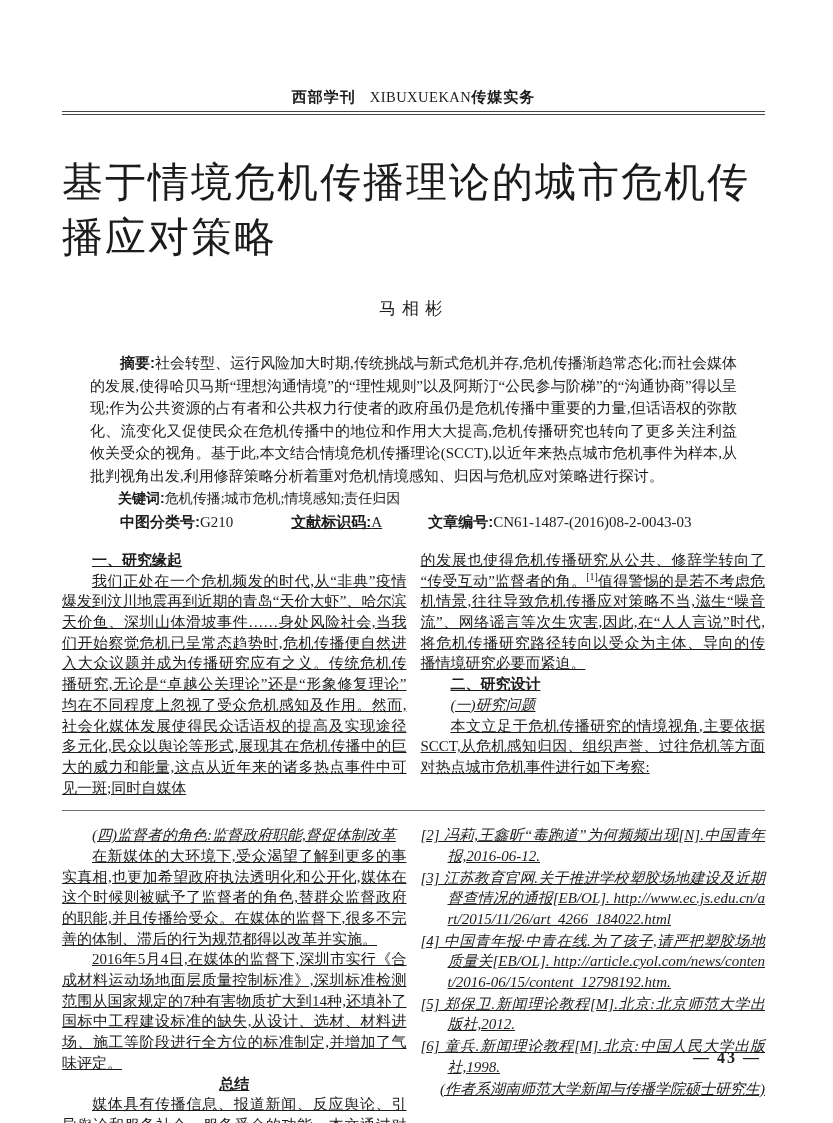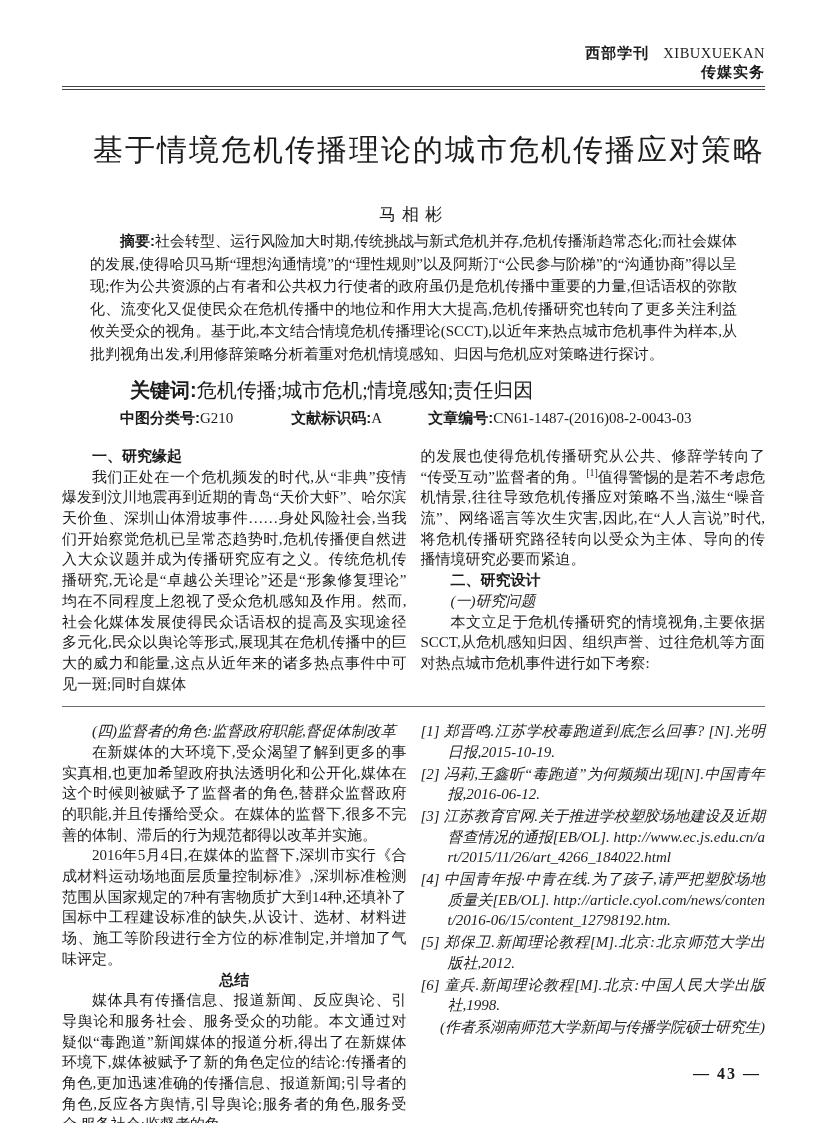--- a/index.html
+++ b/index.html
@@ -9,69 +9,68 @@
     margin:0 auto;
     background:#ffffff;
     color:#1c1c1c;
     font-family:"Liberation Serif","DejaVu Serif",serif;
     overflow:hidden;
     box-sizing:border-box;
     padding:0 68px 0 62px;
   }
   
   .running-head{
-    margin-top:44px;
-    display:flex;justify-content:flex-start;align-items:flex-end;
+    margin-top:88px;
+    display:flex;justify-content:center;align-items:flex-end;
     font-size:15px;
-    flex-direction:column;
   }
   .rh-left{display:flex;align-items:baseline;gap:14px;}
   .rh-cn{font-family:"Liberation Sans","DejaVu Sans",sans-serif;font-weight:bold;letter-spacing:1px;}
   .rh-en{font-size:14.5px;letter-spacing:.5px;}
   .rh-right{font-family:"Liberation Sans","DejaVu Sans",sans-serif;font-weight:bold;letter-spacing:1px;}
   .head-rule{margin-top:4px;height:2px;border-top:1px solid #444;border-bottom:1px solid #444;}
   
   .art-title{
     margin:40px 0 0 0;
-    text-align:right;
-    font-size:30px;font-weight:500;letter-spacing:2px;
+    text-align:left;
+    font-size:41px;font-weight:500;letter-spacing:2px;
   }
   .art-author{margin-top:32px;text-align:center;font-size:17px;letter-spacing:6px;}
   
-  .abs-block{margin-top:4px;padding:0 28px;font-size:15px;line-height:1.5;text-align:justify;}
+  .abs-block{margin-top:32px;padding:0 28px;font-size:15px;line-height:1.5;text-align:justify;}
   .abs-p{margin:0;text-indent:2em;}
   .b-label{font-family:"Liberation Sans","DejaVu Sans",sans-serif;font-weight:bold;}
-  .kw-line{margin-top:12px;padding:0 28px;font-size:20px;text-indent:2em;}
+  .kw-line{margin-top:3px;padding:0 28px;font-size:14px;text-indent:2em;}
   .meta-line{margin-top:5px;padding:0 28px 0 28px;font-size:15px;text-indent:2em;}
   .meta-line .gap1{margin-right:58px;}
-  .meta-line .gap2{margin-right:46px;}
+  .meta-line .gap2{margin-right:46px;text-decoration:underline;}
   
   .cols{display:flex;gap:14px;margin-top:18px;}
-  .col{flex:1 1 0;font-size:15px;line-height:1.38;text-align:justify;}
+  .col{flex:1 1 0;font-size:15px;line-height:1.38;text-align:justify;text-decoration:underline;}
   .col p{margin:0;text-indent:2em;}
   .col p.no-indent{text-indent:0;}
   .sec-h{font-family:"Liberation Sans","DejaVu Sans",sans-serif;font-weight:bold;text-indent:2em;margin:0;}
   .kai{font-style:italic;}
   .center-h{font-family:"Liberation Sans","DejaVu Sans",sans-serif;font-weight:bold;text-align:center;text-indent:0 !important;margin:2px 0;}
   sup.cite{font-size:10px;line-height:0;}
   .section-divider{border:none;border-top:1px solid #6e6e6e;margin:12px 0 0 0;}
   .lower{margin-top:14px;}
   
   .ref-h{font-family:"Liberation Sans","DejaVu Sans",sans-serif;font-weight:bold;margin:16px 0 2px 0;text-indent:0 !important;}
   ul.refs{list-style:none;margin:0;padding:0;}
   ul.refs li{
     font-style:italic;
     padding-left:1.8em;text-indent:-1.8em;
     margin:0 0 1px 0;
     word-break:break-all;
   }
   .author-note{margin-top:16px;text-align:right;font-style:italic;text-indent:0 !important;}
   
   .page-num{
-    position:absolute;right:72px;bottom:40px;
+    position:absolute;right:72px;bottom:56px;
     font-size:16px;font-weight:bold;letter-spacing:2px;
   }
 </style>
 </head>
 <body>
 
 <div class="page">
 
   <div class="running-head">
     <div class="rh-left">
@@ -111,21 +110,20 @@
   <div class="cols lower">
     <div class="col">
       <p class="kai">(四)监督者的角色:监督政府职能,督促体制改革</p>
       <p>在新媒体的大环境下,受众渴望了解到更多的事实真相,也更加希望政府执法透明化和公开化,媒体在这个时候则被赋予了监督者的角色,替群众监督政府的职能,并且传播给受众。在媒体的监督下,很多不完善的体制、滞后的行为规范都得以改革并实施。</p>
       <p>2016年5月4日,在媒体的监督下,深圳市实行《合成材料运动场地面层质量控制标准》,深圳标准检测范围从国家规定的7种有害物质扩大到14种,还填补了国标中工程建设标准的缺失,从设计、选材、材料进场、施工等阶段进行全方位的标准制定,并增加了气味评定。</p>
       <p class="center-h">总结</p>
       <p>媒体具有传播信息、报道新闻、反应舆论、引导舆论和服务社会、服务受众的功能。本文通过对疑似“毒跑道”新闻媒体的报道分析,得出了在新媒体环境下,媒体被赋予了新的角色定位的结论:传播者的角色,更加迅速准确的传播信息、报道新闻;引导者的角色,反应各方舆情,引导舆论;服务者的角色,服务受众,服务社会;监督者的角</p>
     </div>
     <div class="col">
       <ul class="refs">
-        <li>[1] 郑晋鸣.江苏学校毒跑道到底怎么回事? [N].光明日报,2015-10-19.</li>
         <li>[2] 冯莉,王鑫昕“毒跑道”为何频频出现[N].中国青年报,2016-06-12.</li>
         <li>[3] 江苏教育官网.关于推进学校塑胶场地建设及近期督查情况的通报[EB/OL]. http://www.ec.js.edu.cn/art/2015/11/26/art_4266_184022.html</li>
         <li>[4] 中国青年报·中青在线.为了孩子,请严把塑胶场地质量关[EB/OL]. http://article.cyol.com/news/content/2016-06/15/content_12798192.htm.</li>
         <li>[5] 郑保卫.新闻理论教程[M].北京:北京师范大学出版社,2012.</li>
         <li>[6] 童兵.新闻理论教程[M].北京:中国人民大学出版社,1998.</li>
       </ul>
       <p class="author-note">(作者系湖南师范大学新闻与传播学院硕士研究生)</p>
     </div>
   </div>
 

